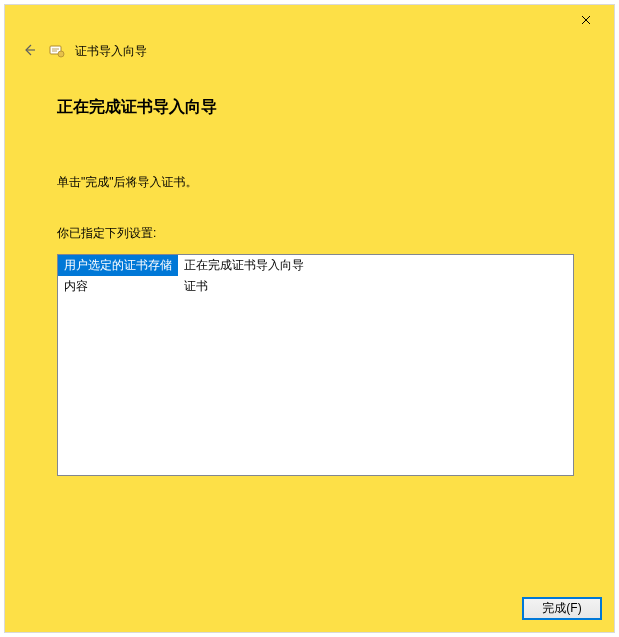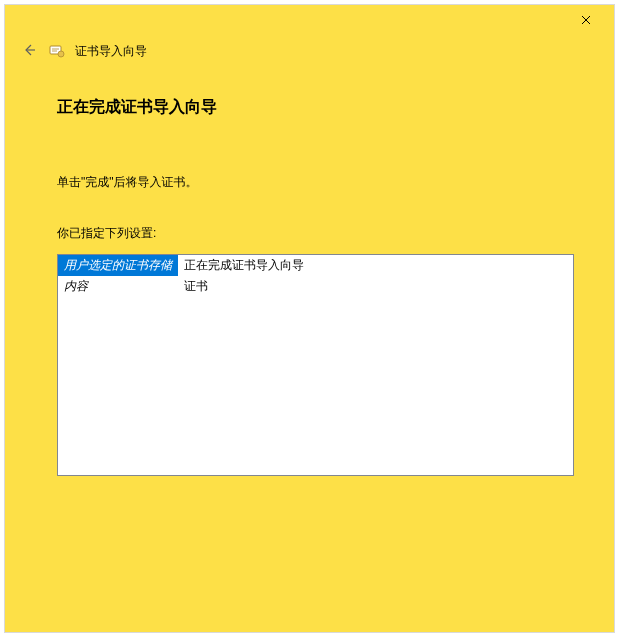--- a/index.html
+++ b/index.html
@@ -90,21 +90,21 @@
     .settings-table {
       width: 100%;
       border-collapse: collapse;
       font-size: 12px;
     }
     .settings-table td {
       padding: 2px 6px;
       vertical-align: top;
       white-space: nowrap;
     }
-    .settings-table td.key { width: 118px; font-style: italic; }
+    .settings-table td.key { width: 118px; }
     .settings-table tr:first-child td.key {
       background: #0078d7;
       color: #fff;
     }
     .footer {
       height: 48px;
       display: flex;
       align-items: center;
       justify-content: flex-end;
       padding: 0 12px;
@@ -171,15 +171,16 @@
           <tr>
             <td class="key">内容</td>
             <td>证书</td>
           </tr>
         </tbody>
       </table>
     </div>
   </div>
 
   <div class="footer">
+    <button class="btn primary">完成(F)</button>
   </div>
 
 </div>
 
 </body></html>

